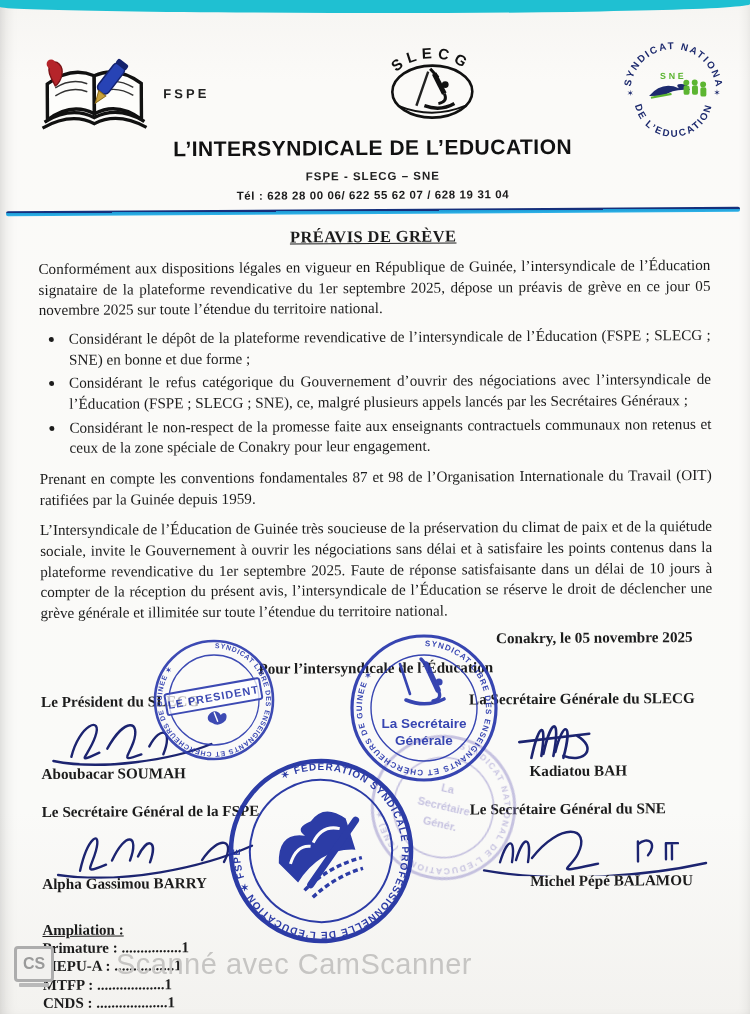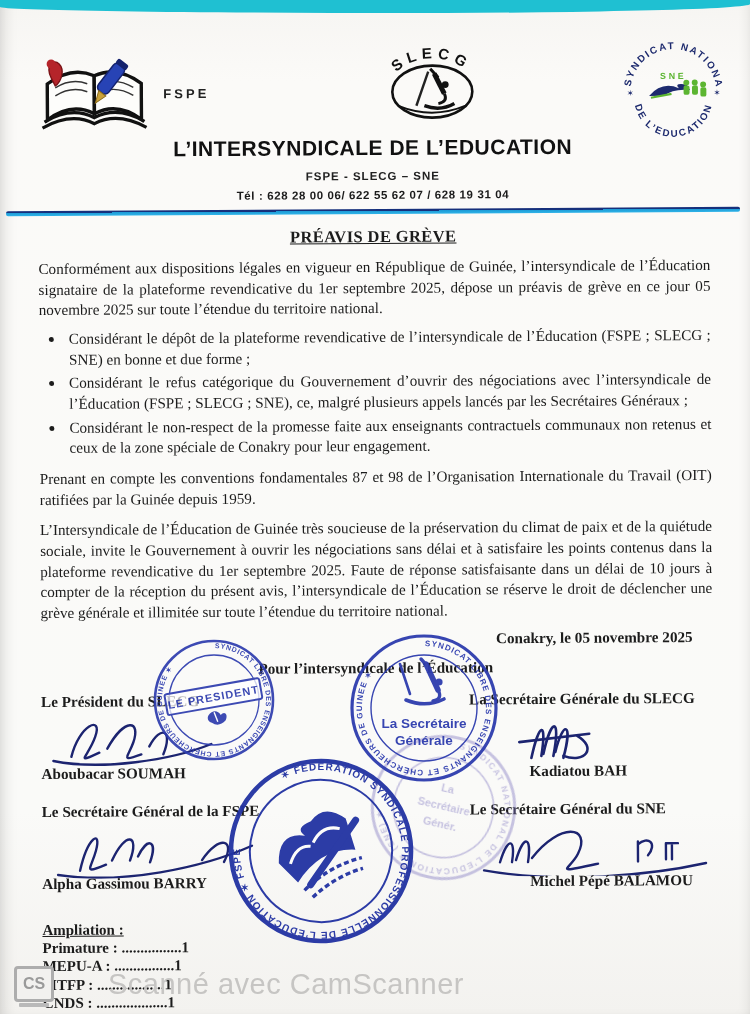--- a/index.html
+++ b/index.html
@@ -51,21 +51,21 @@
   .stamp-b { left:348px; top:632px; opacity:.95; }
   .stamp-c { left:226px; top:756px; transform:rotate(-28deg); opacity:.95; }
   .stamp-d { left:366px; top:730px; transform:rotate(13deg); opacity:.42; filter:blur(.3px); }
 
   
   .ampliation { margin:14px 0 0 40px; font-size:15px; font-weight:bold; line-height:1.22; }
   .ampliation-heading { text-decoration:underline; }
   .ampliation-item { white-space:pre; }
 
   
-  .footer { position:absolute; left:14px; top:966px; display:flex; align-items:center; gap:12px;justify-content:flex-end; }
+  .footer { position:absolute; left:14px; top:946px; display:flex; align-items:center; gap:20px;justify-content:flex-end; }
   .cs-icon { width:40px; height:36px; border:3px solid #adadad; border-radius:4px; position:relative;
     display:flex; align-items:center; justify-content:center;
     font-family:"Liberation Sans", sans-serif; font-weight:bold; font-size:16px; color:#9a9a9a; background:#f2f1ef; }
   .cs-icon::after { content:""; position:absolute; left:2px; right:2px; bottom:-8px; height:4px; background:#b9b9b9; border-radius:1px; }
   .footer-text { font-family:"Liberation Sans", sans-serif; font-size:29px; color:#c6c5c3; letter-spacing:.5px;margin-left:42px; }
 </style>
 </head>
 <body>
 
 <div class="paper">

